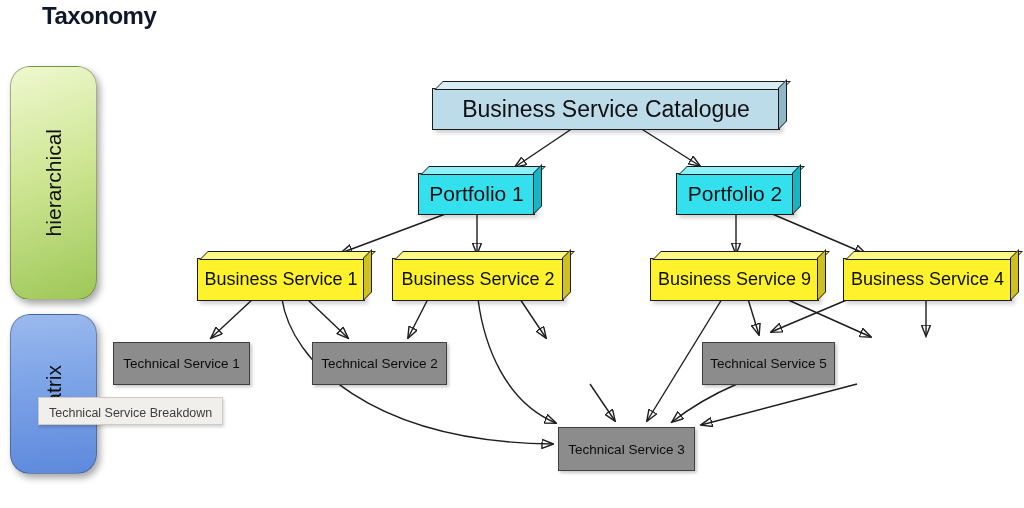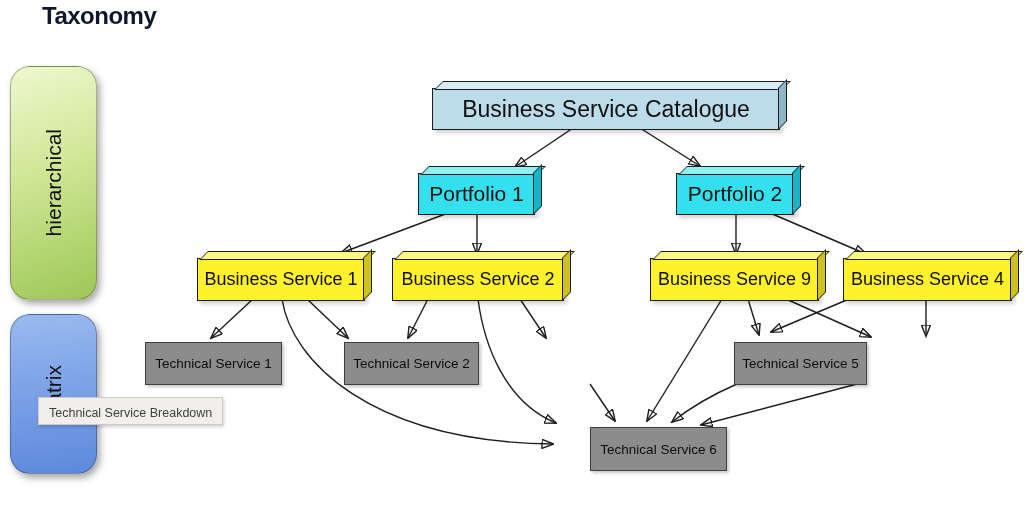--- a/index.html
+++ b/index.html
@@ -30,21 +30,21 @@
   #node-p1{left:418px;top:173px;width:115px;height:40px;}
   #node-p2{left:676px;top:173px;width:116px;height:40px;}
   .bservice{--top:#fff884;--side:#cdc020;background:#fdf22c;font-size:18px;top:258px;height:41px;}
   #node-bs1{left:197px;width:166px;}
   #node-bs2{left:392px;width:170px;}
   #node-bs3{left:650px;width:167px;}
   #node-bs4{left:843px;width:167px;}
 
   
   .tservice{position:absolute;z-index:2;background:#8c8c8c;border:1.8px solid #3f3f3f;display:flex;align-items:center;justify-content:center;
-            font-size:13.5px;color:#0c0c0c;box-shadow:2px 2px 3px rgba(0,0,0,0.22);top:342px;height:41px;margin-left:32px;}
+            font-size:13.5px;color:#0c0c0c;box-shadow:2px 2px 3px rgba(0,0,0,0.22);top:342px;height:41px;}
   #node-ts1{left:113px;width:135px;}
   #node-ts2{left:312px;width:133px;}
   #node-ts6{left:508px;width:132px;}
   #node-ts5{left:702px;width:131px;}
   #node-ts4{left:855px;width:131px;}
   #node-ts3{top:427px;left:558px;width:135px;height:42px;}
 
   
   .tooltip{position:absolute;left:38px;top:397px;z-index:5;background:#f1efec;border:1px solid #cfcbc4;border-radius:0;
            padding:8px 10px 4px 10px;font-size:12.5px;color:#3e3e3e;box-shadow:1px 2px 3px rgba(0,0,0,0.18);white-space:nowrap;}
@@ -119,18 +119,18 @@
   <div class="tservice" id="node-ts1">
     <span>Technical Service 1</span>
   </div>
   <div class="tservice" id="node-ts2">
     <span>Technical Service 2</span>
   </div>
   <div class="tservice" id="node-ts5">
     <span>Technical Service 5</span>
   </div>
   <div class="tservice" id="node-ts3">
-    <span>Technical Service 6</span>
+    <span>Technical Service 3</span>
   </div>
 
   <div class="tooltip">Technical Service Breakdown</div>
 
 </div>
 
 </body></html>

